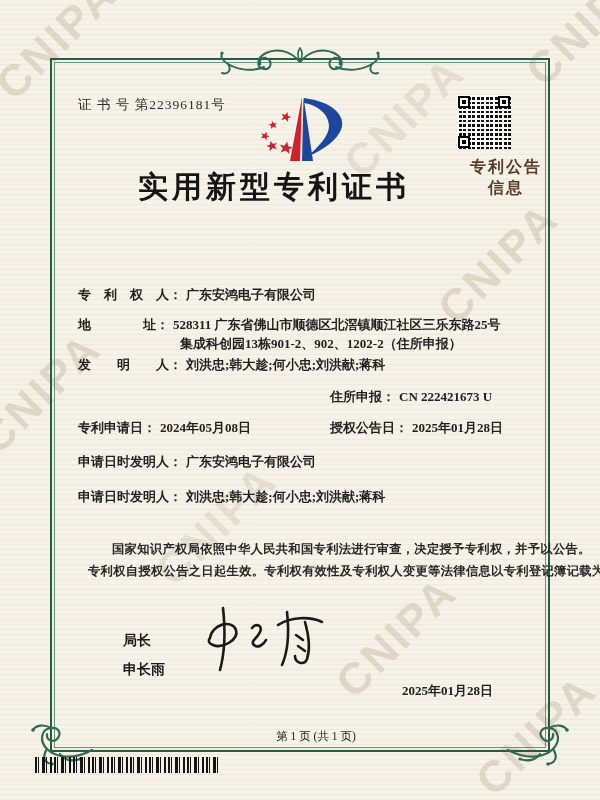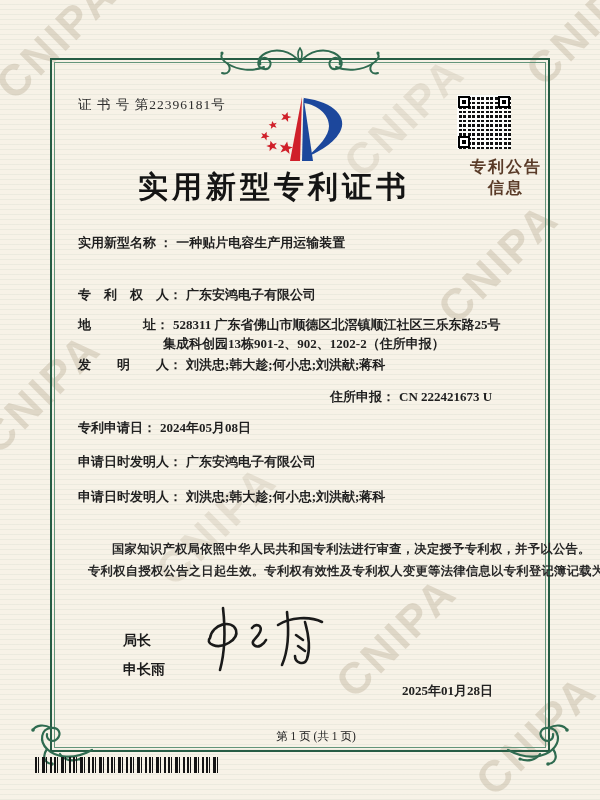--- a/index.html
+++ b/index.html
@@ -138,40 +138,40 @@
 
   <div class="qr">
     <div class="qf tl"></div>
     <div class="qf tr"></div>
     <div class="qf bl"></div>
   </div>
   <div class="qr-caption">专利公告信息</div>
 
   <div class="title">实用新型专利证书</div>
 
-  <div class="row" style="top:234px">
-    <span class="lbl">实用新型名称 ：</span><span class="val">一种贴片电容生产用运输装置</span>
-  </div>
   <div class="row" style="top:286px">
     <span class="lbl">专　利　权　人：</span><span class="val">广东安鸿电子有限公司</span>
   </div>
   <div class="row" style="top:316px">
     <span class="lbl">地　　　　址：</span><span class="val">528311 广东省佛山市顺德区北滘镇顺江社区三乐东路25号</span>
   </div>
-  <div class="row" style="top:335px;left:163px">
+  <div class="row" style="top:335px;left:180px">
     <span class="val">集成科创园13栋901-2、902、1202-2（住所申报）</span>
   </div>
   <div class="row" style="top:356px">
     <span class="lbl">发　　明　　人：</span><span class="val">刘洪忠;韩大趁;何小忠;刘洪献;蒋科</span>
   </div>
   <div class="row" style="top:388px;left:330px">
     <span class="lbl">住所申报：</span><span class="val">CN 222421673 U</span>
   </div>
   <div class="row" style="top:419px">
     <span class="lbl">专利申请日：</span><span class="val">2024年05月08日</span>
+  </div>
+  <div class="row" style="top:419px;left:330px">
+    <span class="lbl">授权公告日：</span><span class="val">2025年01月28日</span>
   </div>
   <div class="row" style="top:453px">
     <span class="lbl">申请日时发明人：</span><span class="val">广东安鸿电子有限公司</span>
   </div>
   <div class="row" style="top:488px">
     <span class="lbl">申请日时发明人：</span><span class="val">刘洪忠;韩大趁;何小忠;刘洪献;蒋科</span>
   </div>
 
   <div class="stmt" style="left:88px;top:541px">国家知识产权局依照中华人民共和国专利法进行审查，决定授予专利权，并予以公告。</div>
   <div class="stmt" style="left:64px;top:563px">专利权自授权公告之日起生效。专利权有效性及专利权人变更等法律信息以专利登记簿记载为准。</div>

